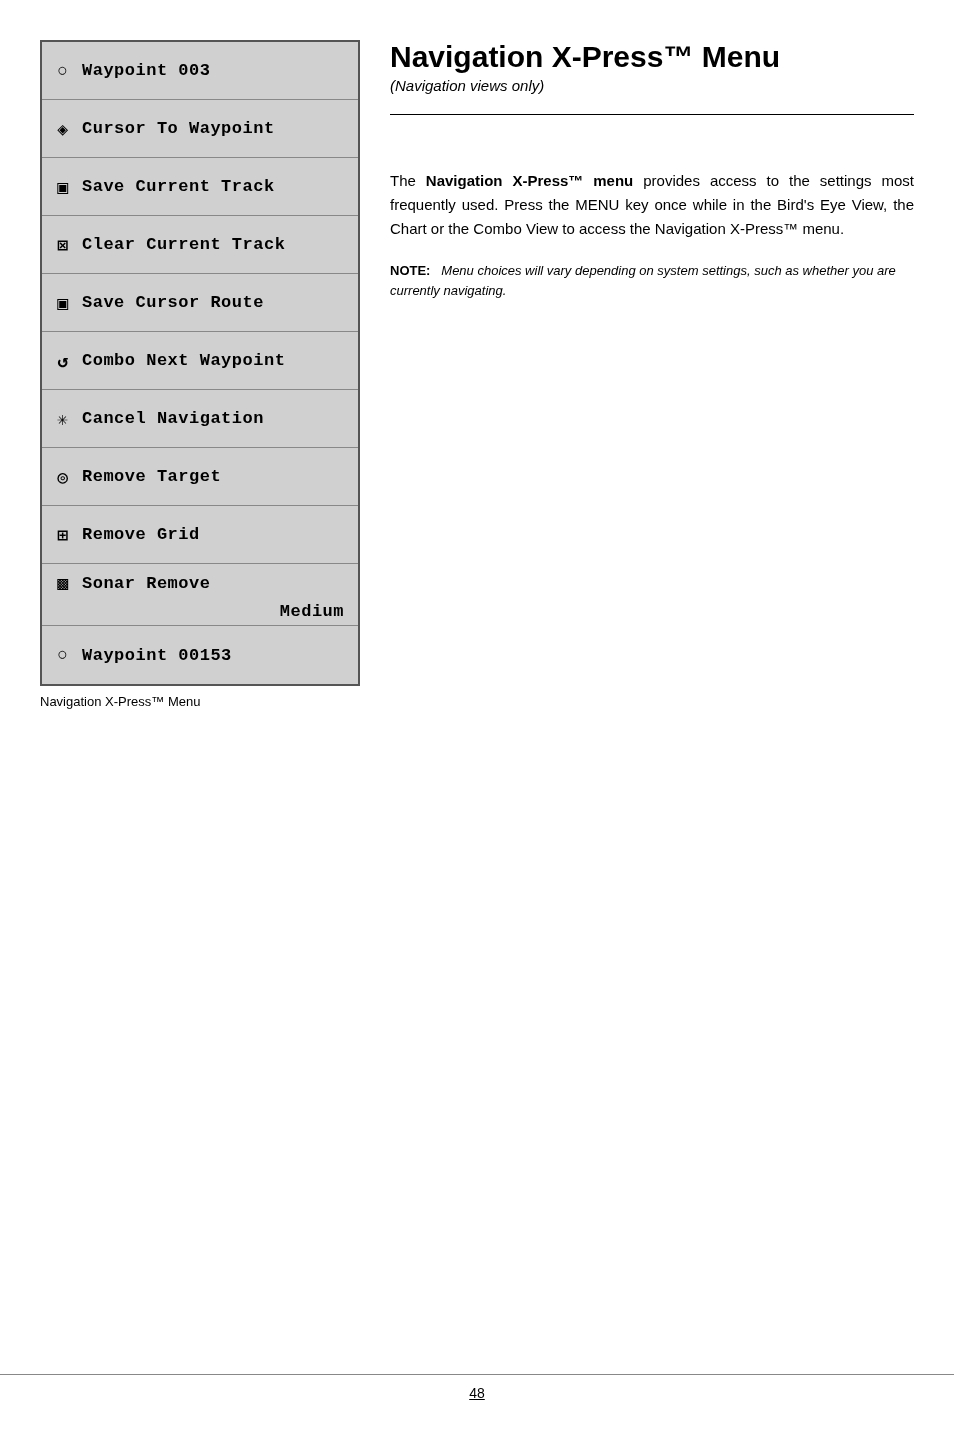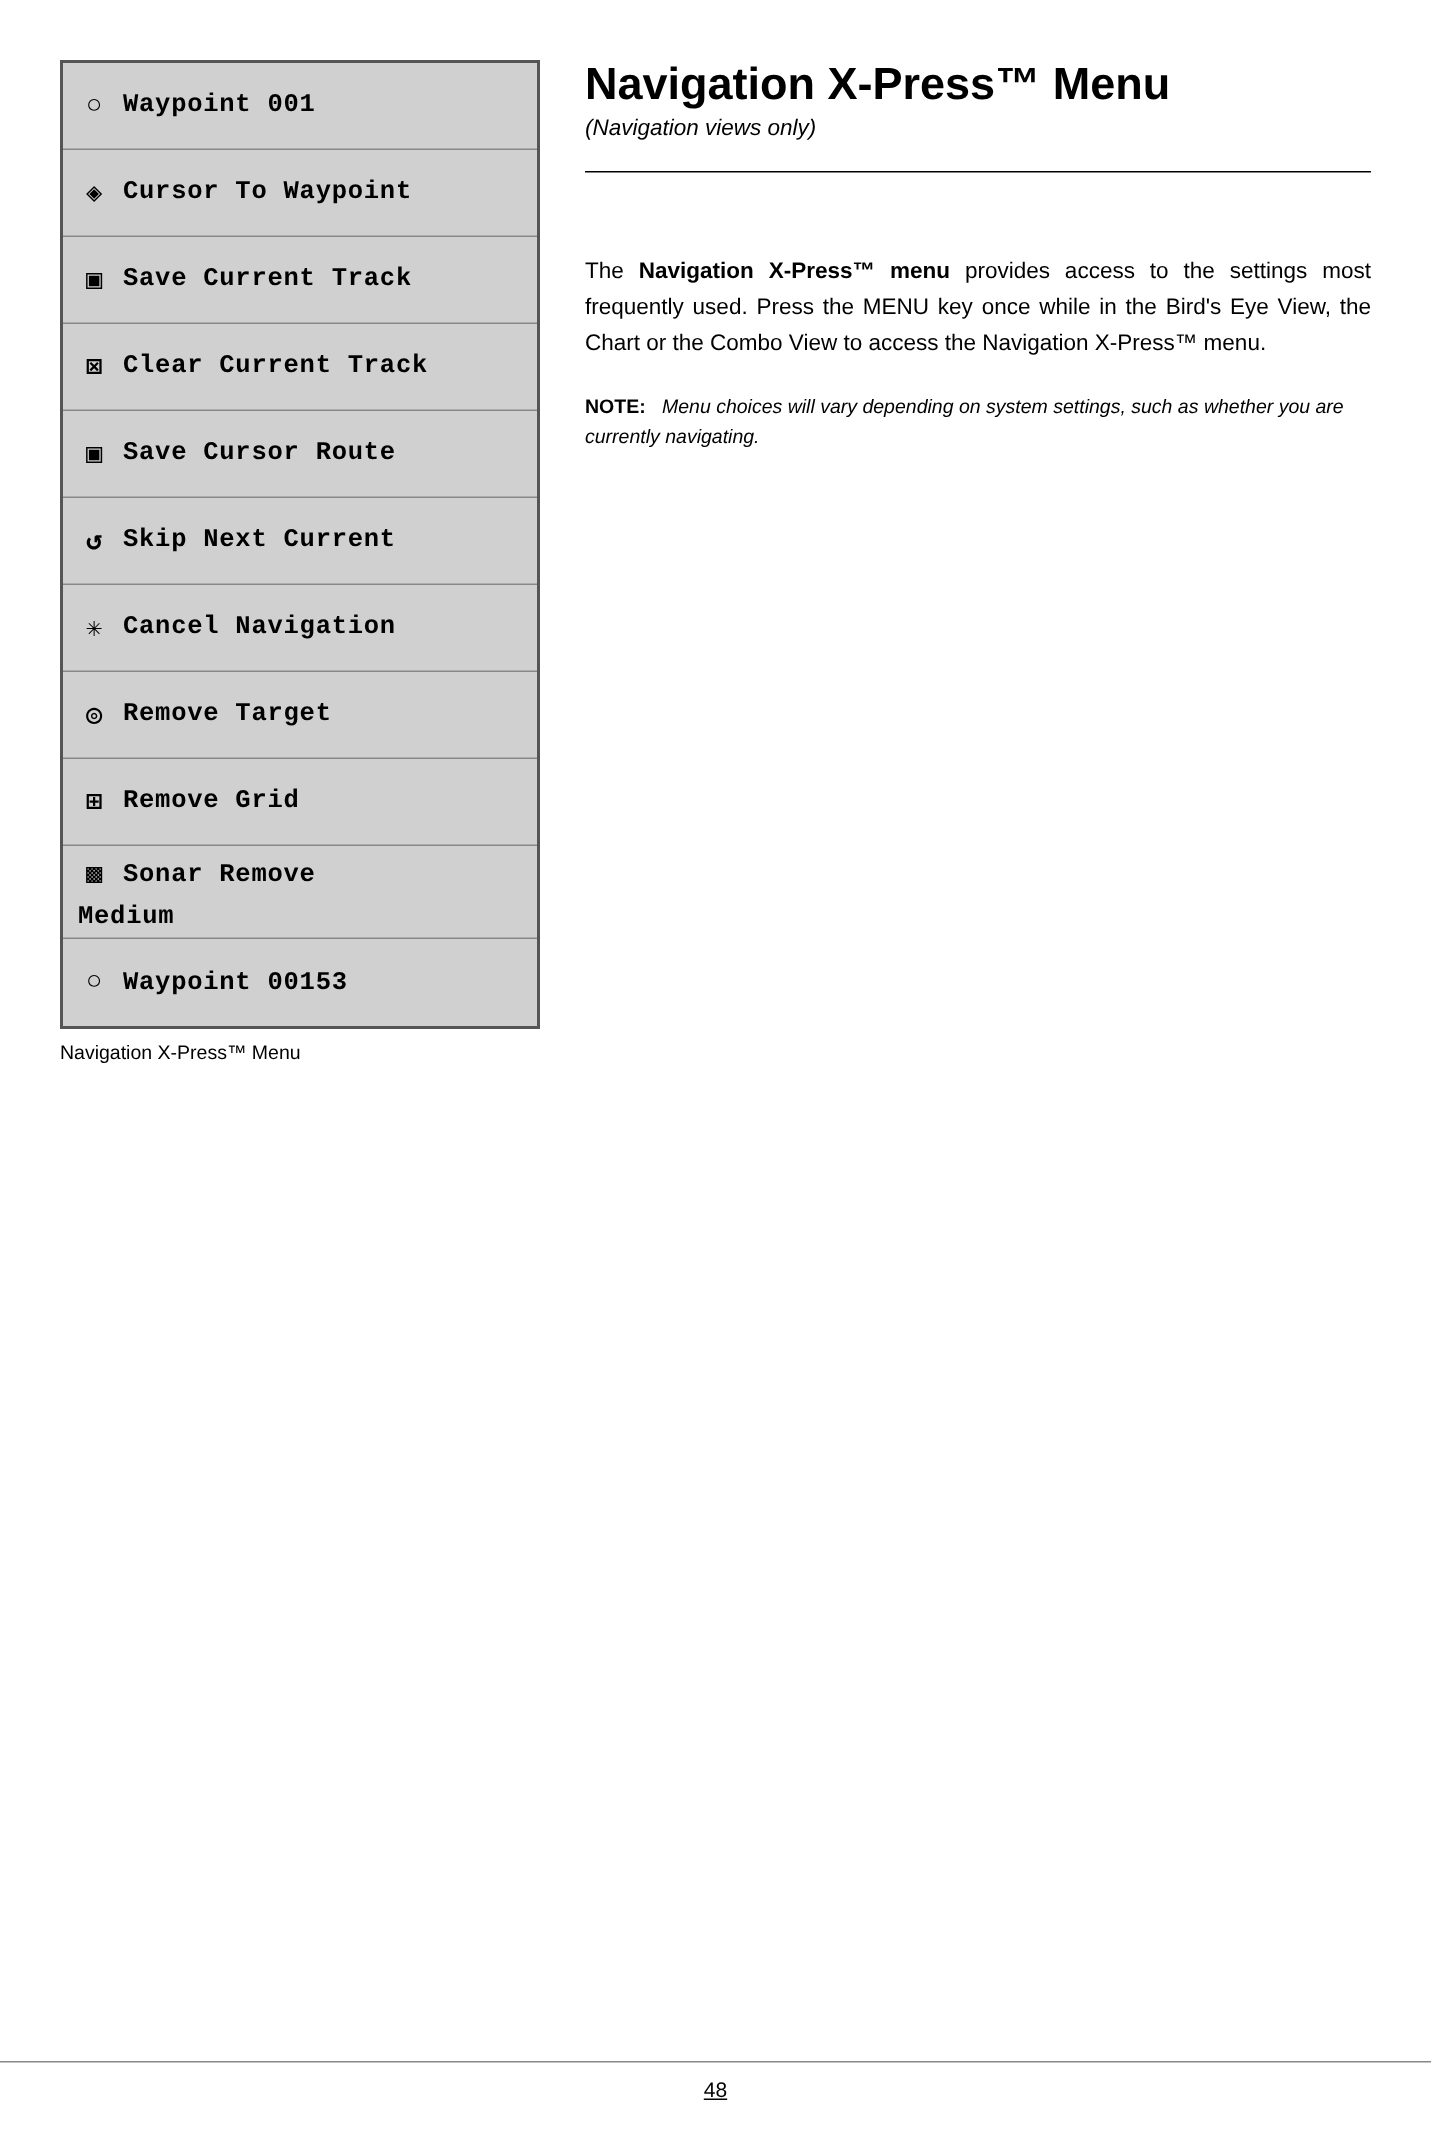--- a/index.html
+++ b/index.html
@@ -75,21 +75,21 @@
       align-items: center;
       gap: 8px;
       font-family: 'Courier New', Courier, monospace;
       font-size: 17px;
       font-weight: bold;
       width: 100%;
     }
 
     .menu-item-sonar .bottom-row {
       width: 100%;
-      text-align: left;
+      text-align: right;
       font-family: 'Courier New', Courier, monospace;
       font-size: 17px;
       font-weight: bold;
       padding-right: 4px;
     }
 
     .menu-caption {
       margin-top: 8px;
       font-size: 13px;
       font-family: Arial, sans-serif;
@@ -182,21 +182,21 @@
 </head>
 <body>
 
 <div class="page-container">
 
   <div class="menu-panel">
     <div class="menu-box">
 
       <div class="menu-item">
         <span class="icon">○</span>
-        <span>Waypoint 001</span>
+        <span>Waypoint 003</span>
       </div>
 
       <div class="menu-item">
         <span class="icon">◈</span>
         <span>Cursor To Waypoint</span>
       </div>
 
       <div class="menu-item">
         <span class="icon">▣</span>
         <span>Save Current Track</span>
@@ -207,21 +207,21 @@
         <span>Clear Current Track</span>
       </div>
 
       <div class="menu-item">
         <span class="icon">▣</span>
         <span>Save Cursor Route</span>
       </div>
 
       <div class="menu-item">
         <span class="icon">↺</span>
-        <span>Skip Next Current</span>
+        <span>Combo Next Waypoint</span>
       </div>
 
       <div class="menu-item">
         <span class="icon">✳</span>
         <span>Cancel Navigation</span>
       </div>
 
       <div class="menu-item">
         <span class="icon">◎</span>
         <span>Remove Target</span>

